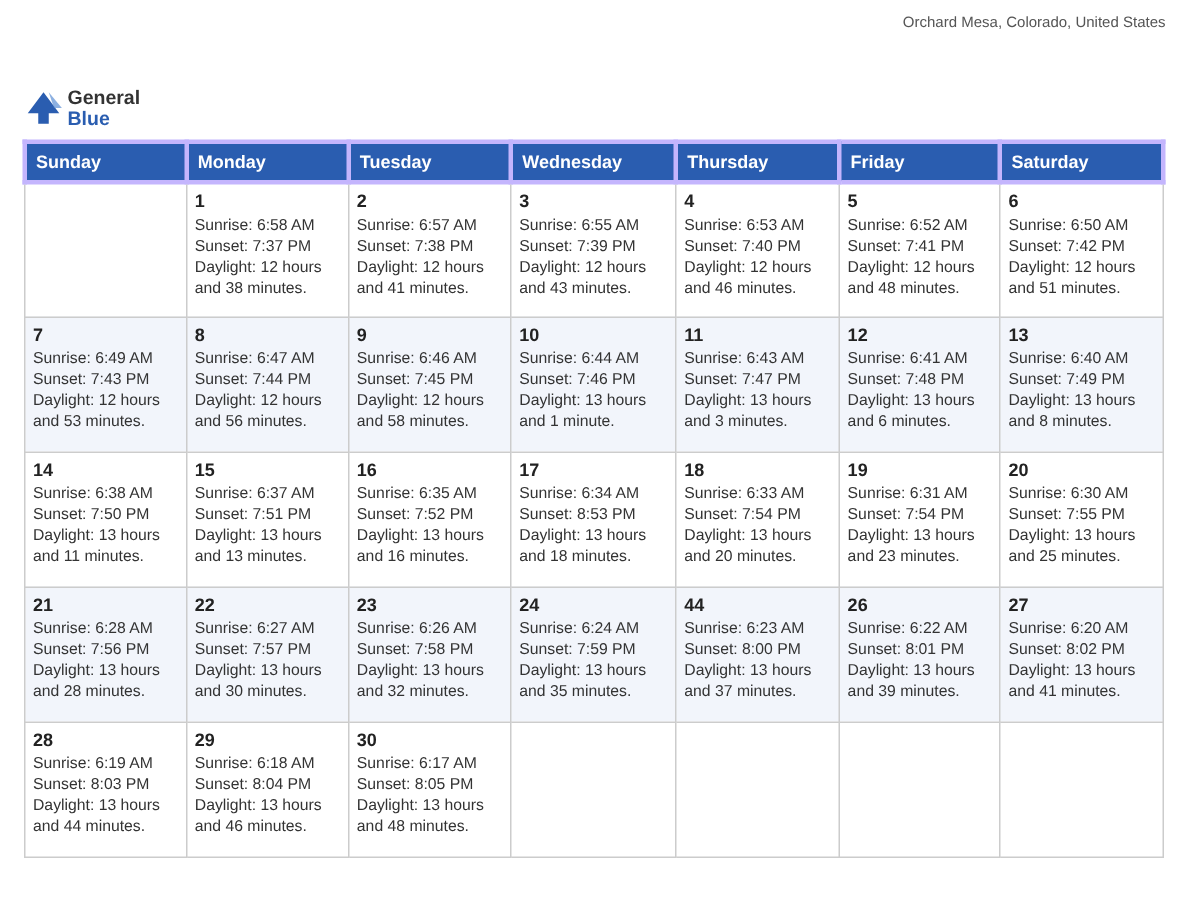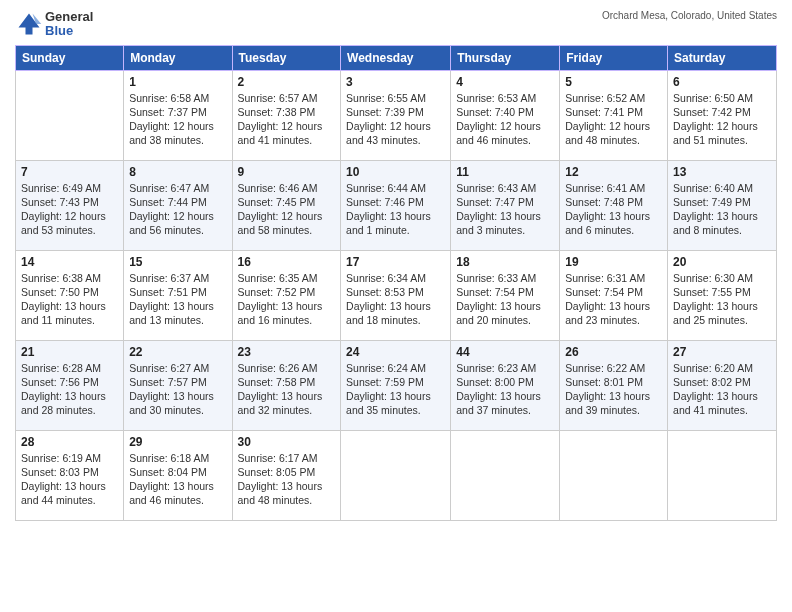--- a/index.html
+++ b/index.html
@@ -18,20 +18,21 @@
     .header {
       display: flex;
       justify-content: space-between;
       align-items: flex-start;
       margin-bottom: 6px;
     }
     .logo {
       display: flex;
       align-items: center;
       gap: 2px;
+      margin-top: 48px;
     }
     .logo-text {
       display: flex;
       flex-direction: column;
       font-size: 13px;
       font-weight: bold;
       line-height: 1.1;
     }
     .logo-general { color: #333; }
     .logo-blue { color: #2a5db0; }
@@ -56,21 +57,21 @@
       border-collapse: collapse;
       font-size: 11px;
     }
     .calendar thead tr th {
       background-color: #2a5db0;
       color: #fff;
       padding: 5px 6px;
       text-align: left;
       font-size: 12px;
       font-weight: bold;
-      border: 1px solid #c4b5fd;
+      border: 3px solid #c4b5fd;
     }
     .calendar tbody tr td {
       border: 1px solid #ccc;
       vertical-align: top;
       padding: 4px 5px;
       width: 113px;
       min-height: 75px;
       height: 90px;
     }
     .day-number {

